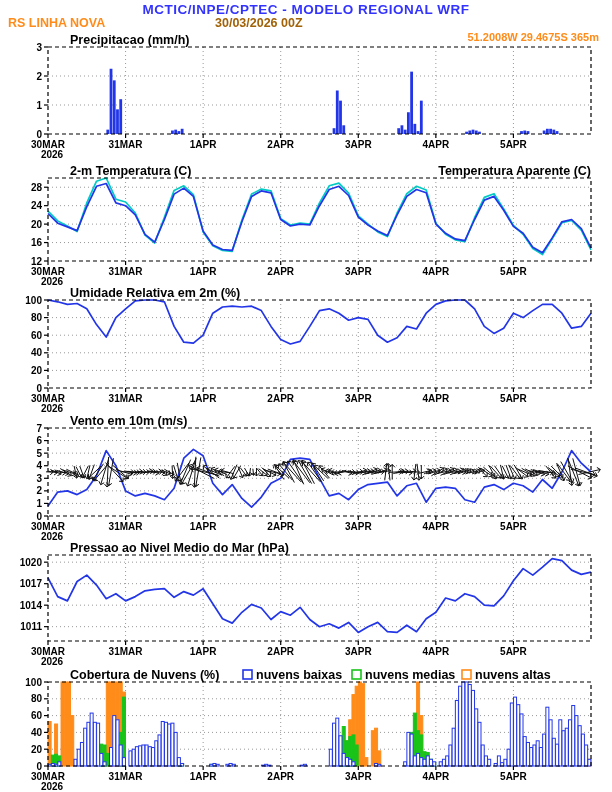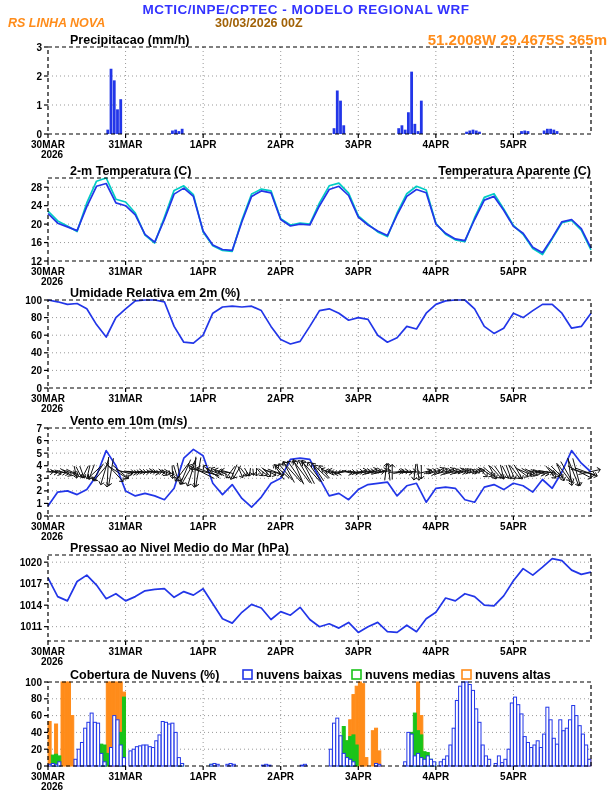--- a/index.html
+++ b/index.html
@@ -2,30 +2,30 @@
 <html><head>
 <meta charset="utf-8">
 <style>
   html,body{margin:0;padding:0;background:#fff;}
   #page{position:relative;width:612px;height:792px;background:#fff;overflow:hidden;
         font-family:"Liberation Sans",sans-serif;font-weight:bold;}
   .hdr{position:absolute;white-space:nowrap;}
   #main-title{top:2px;left:0;width:612px;text-align:center;font-size:13.5px;letter-spacing:.5px;}
   #station{top:16px;left:8px;font-size:12.5px;}
   #run-time{top:16px;left:215px;font-size:12.5px;}
-  #coords{top:31px;left:16px;width:591px;text-align:right;font-size:15px;}
+  #coords{top:31px;left:8px;width:591px;text-align:right;font-size:11px;}
   svg text{font-family:"Liberation Sans",sans-serif;font-weight:bold;fill:#000;}
   svg{position:absolute;left:0;}
 </style>
 </head>
 <body>
 
 <div id="page">
   <div class="hdr" id="main-title" style="color: rgb(51, 51, 255);">MCTIC/INPE/CPTEC - MODELO REGIONAL WRF</div>
-  <div class="hdr" id="station" style="color: rgb(255, 140, 26); font-style: italic;">RS LINHA NOVA</div>
+  <div class="hdr" id="station" style="color: rgb(255, 140, 26);">RS LINHA NOVA</div>
   <div class="hdr" id="run-time" style="color: #a16207;">30/03/2026 00Z</div>
   <div class="hdr" id="coords" style="color: rgb(255, 140, 26);">51.2008W 29.4675S 365m</div>
   <div id="panels">
       <svg width="612" height="128" viewBox="0 0 612 128" style="top: 33px;">
         <g stroke="#999999" stroke-width="1" stroke-dasharray="1 3">
           <line x1="48" y1="72" x2="591" y2="72"></line>
           <line x1="48" y1="43" x2="591" y2="43"></line>
           <line x1="125.57142857142857" y1="14" x2="125.57142857142857" y2="101"></line>
           <line x1="203.14285714285714" y1="14" x2="203.14285714285714" y2="101"></line>
           <line x1="280.7142857142857" y1="14" x2="280.7142857142857" y2="101"></line>

